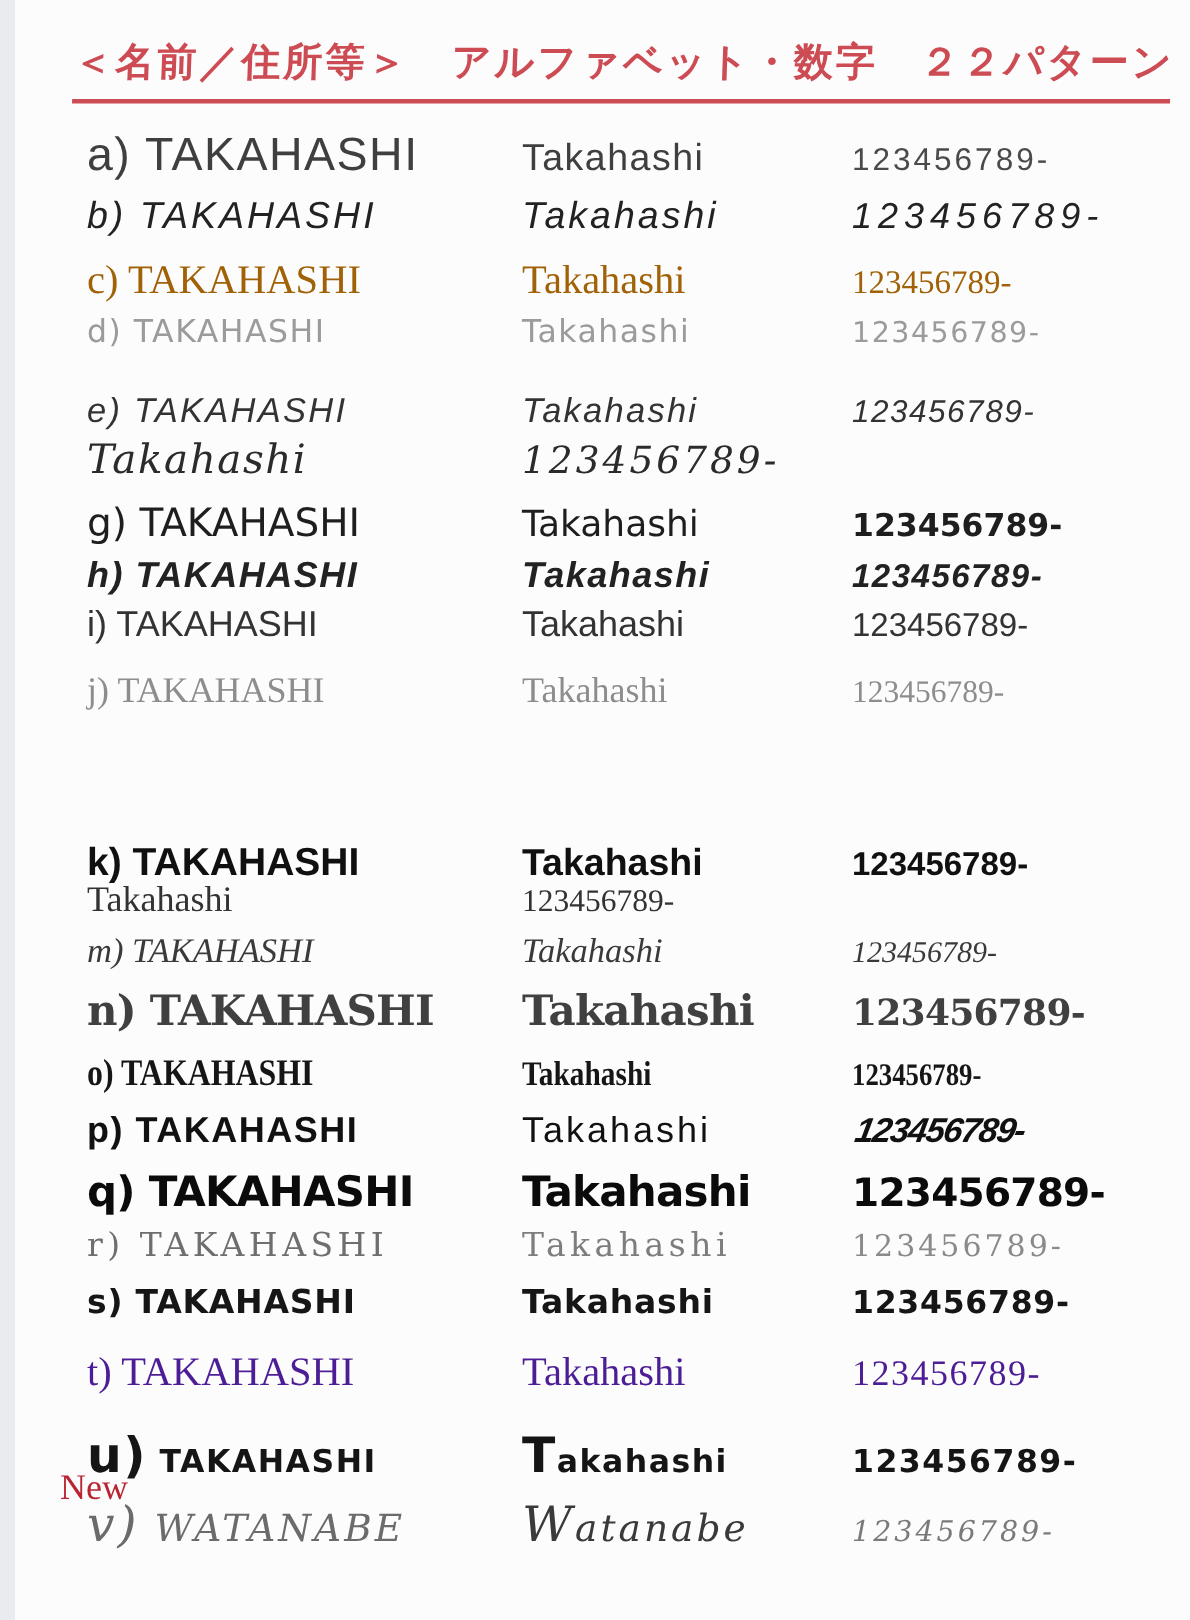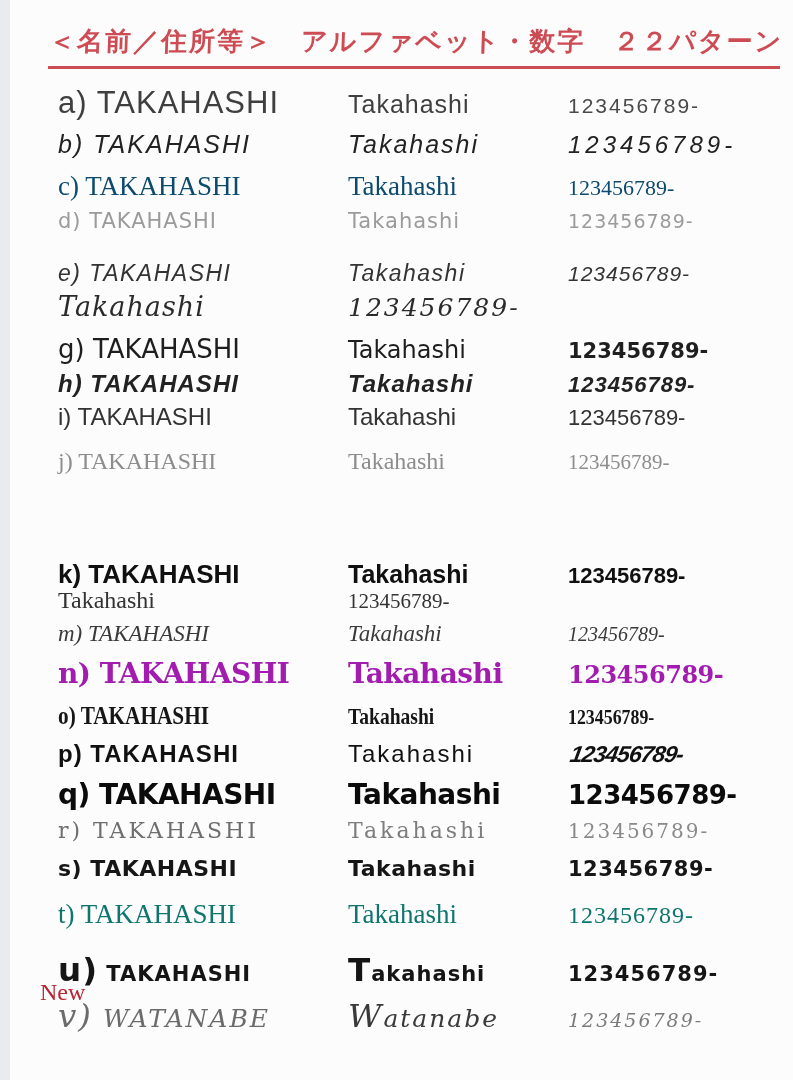--- a/index.html
+++ b/index.html
@@ -36,21 +36,21 @@
   }
   .row span { display:block; }
 
   
   .r-a { top:86px;  font-family:"Liberation Sans",sans-serif; font-size:31px; color:#3f3f3f; letter-spacing:1px; }
   .r-a .c2 { font-size:25px; } .r-a .c3 { font-size:21px; letter-spacing:2px; color:#4a4a4a; }
 
   .r-b { top:131px; font-family:"Liberation Sans",sans-serif; font-style:italic; font-size:25px; color:#222; letter-spacing:2px; }
   .r-b .c3 { font-size:24px; letter-spacing:4px; }
 
-  .r-c { top:172px; font-family:"Liberation Serif",serif; font-size:27px; color:#0c4a6e; }
+  .r-c { top:172px; font-family:"Liberation Serif",serif; font-size:27px; color:#a16207; }
   .r-c .c3 { font-size:22px; }
 
   .r-d { top:210px; font-family:"DejaVu Sans",sans-serif; font-size:21px; color:#9b9b9b; letter-spacing:1px; }
   .r-d .c3 { font-size:19px; }
 
   .r-e { top:248px; font-family:"Liberation Sans",sans-serif; font-style:italic; font-size:23px; color:#333; letter-spacing:1.5px;margin-top:13px; }
   .r-e .c3 { font-size:21px; letter-spacing:1px; }
 
   .r-f { top:292px; font-family:"DejaVu Serif",serif; font-style:italic; font-size:27px; color:#2b2b2b; letter-spacing:1px; }
   .r-f .c3 { font-size:25px; letter-spacing:2px; }
@@ -69,41 +69,41 @@
 
   .r-k { top:548px; font-family:Liberation Sans, sans-serif; font-weight:bold; font-size:26px; color:#101010;margin-top:12px; }
   .r-k .c2 { font-size:25px; } .r-k .c3 { font-size:22px; }
 
   .r-l { top:587px; font-family:"Liberation Serif",serif; font-size:24px; color:#333; }
   .r-l .c3 { font-size:21px; }
 
   .r-m { top:621px; font-family:"Liberation Serif",serif; font-style:italic; font-size:23px; color:#3a3a3a; }
   .r-m .c3 { font-size:20px; }
 
-  .r-n { top:659px; font-family:"DejaVu Serif",serif; font-weight:bold; font-size:28px; color:#a21caf; letter-spacing:-0.5px; }
+  .r-n { top:659px; font-family:"DejaVu Serif",serif; font-weight:bold; font-size:28px; color:#404040; letter-spacing:-0.5px; }
   .r-n .c3 { font-size:24px; }
 
   .r-o { top:702px; font-family:"Liberation Serif",serif; font-weight:bold; font-size:25px; color:#161616; }
   .r-o span { transform:scaleX(0.85); transform-origin:left bottom; }
   .r-o .c2 { font-size:23px; } .r-o .c3 { font-size:21px; }
 
   .r-p { top:741px; font-family:"Liberation Sans",sans-serif; font-weight:bold; font-size:24px; color:#111; letter-spacing:1px; }
   .r-p .c2 { font-weight:normal; letter-spacing:2px; }
   .r-p .c3 { font-style:italic; font-size:23px; letter-spacing:-1px; transform:skewX(-10deg); transform-origin:left bottom; }
 
   .r-q { top:780px; font-family:"DejaVu Sans",sans-serif; font-weight:900; font-size:28px; color:#0b0b0b; letter-spacing:-0.5px; }
   .r-q .c3 { font-size:26px; }
 
   .r-r { top:819px; font-family:"DejaVu Serif",serif; font-size:22px; color:#6e6e6e; letter-spacing:3px; }
   .r-r .c2 { color:#7d7d7d; } .r-r .c3 { font-size:20px; letter-spacing:2px; color:#8a8a8a; }
 
   .r-s { top:857px; font-family:"DejaVu Sans",sans-serif; font-weight:bold; font-size:22px; color:#161616; letter-spacing:0.5px; }
   .r-s .c3 { font-size:21px; }
 
-  .r-t { top:900px; font-family:"Liberation Serif",serif; font-size:27px; color:#0f766e; }
+  .r-t { top:900px; font-family:"Liberation Serif",serif; font-size:27px; color:#4c1d95; }
   .r-t .c3 { font-size:24px; letter-spacing:1px; }
 
   .r-u { top:953px; font-family:"DejaVu Sans",sans-serif; font-weight:bold; font-size:21px; color:#151515; letter-spacing:1px; }
   .r-u .c1::first-letter, .r-u .c2::first-letter { font-size:1.55em; }
   .r-u .c3 { font-size:21px; }
 
   .r-v { top:999px; font-family:"DejaVu Serif",serif; font-style:italic; font-size:25px; letter-spacing:2px; color:#6b6b6b; }
   .r-v .c1::first-letter, .r-v .c2::first-letter { font-size:1.3em; }
   .r-v .c2 { color:#3a3a3a; } .r-v .c3 { font-size:19px; color:#7a7a7a; }
 

